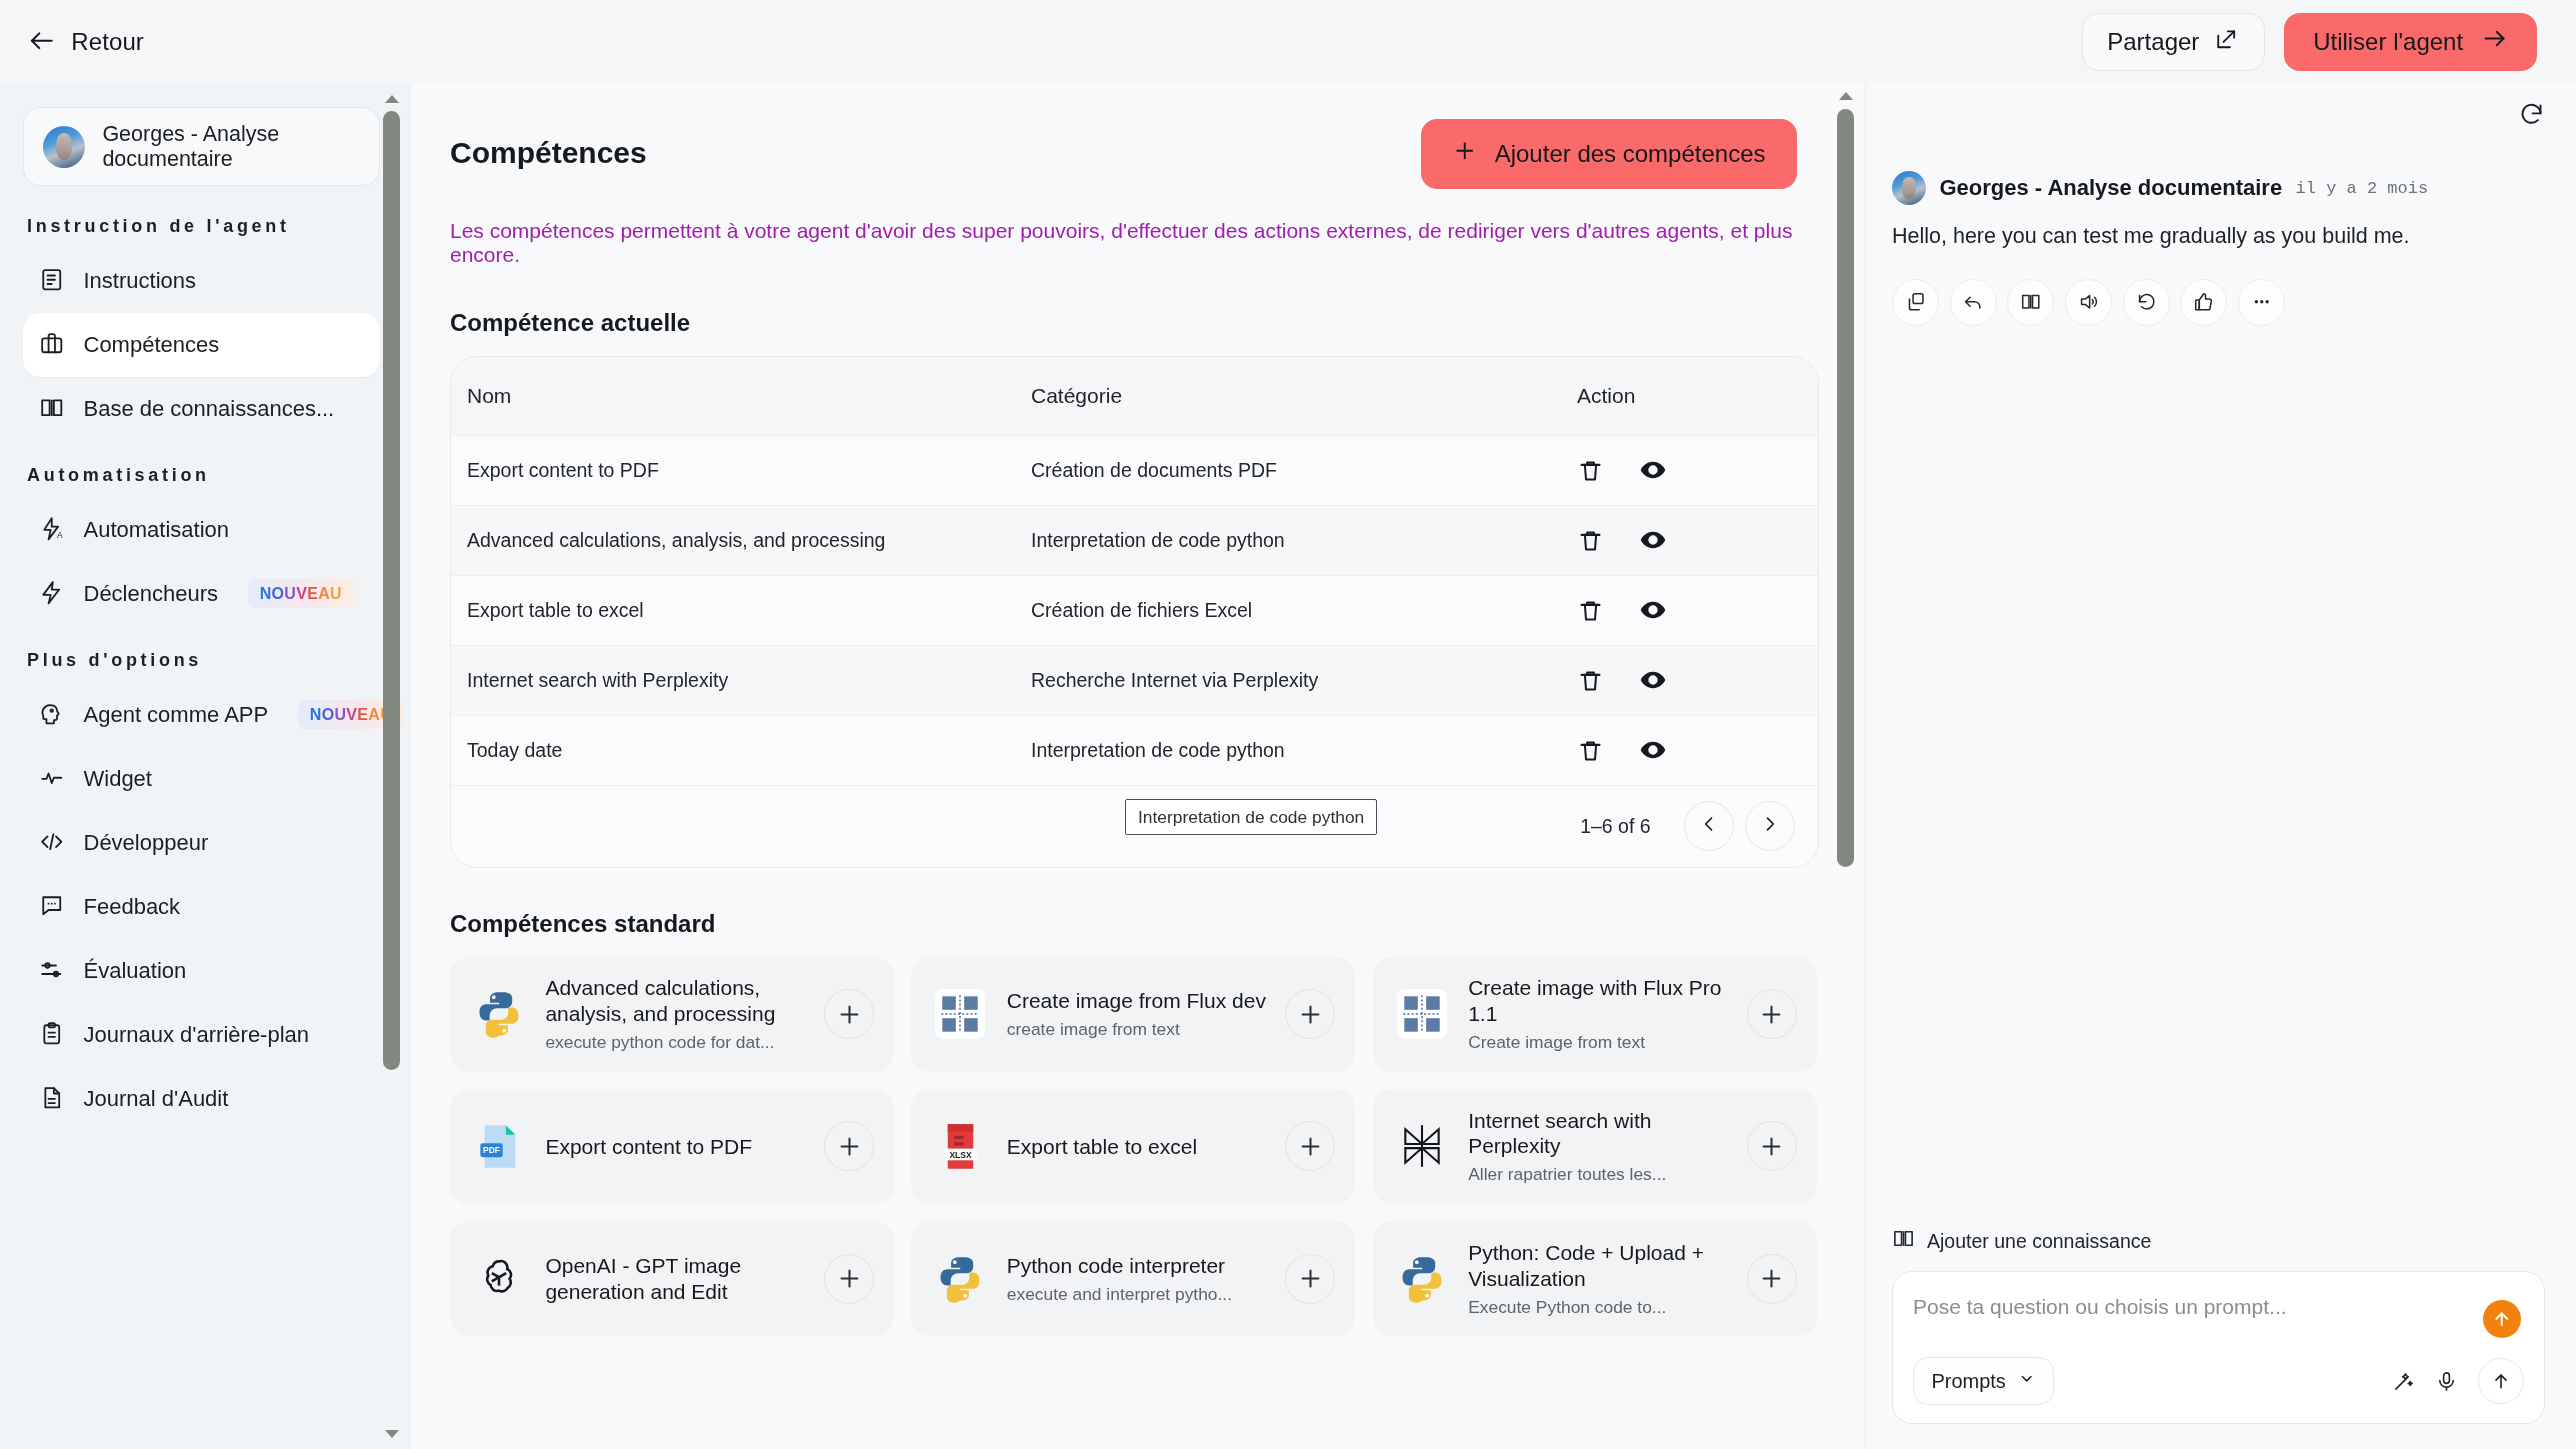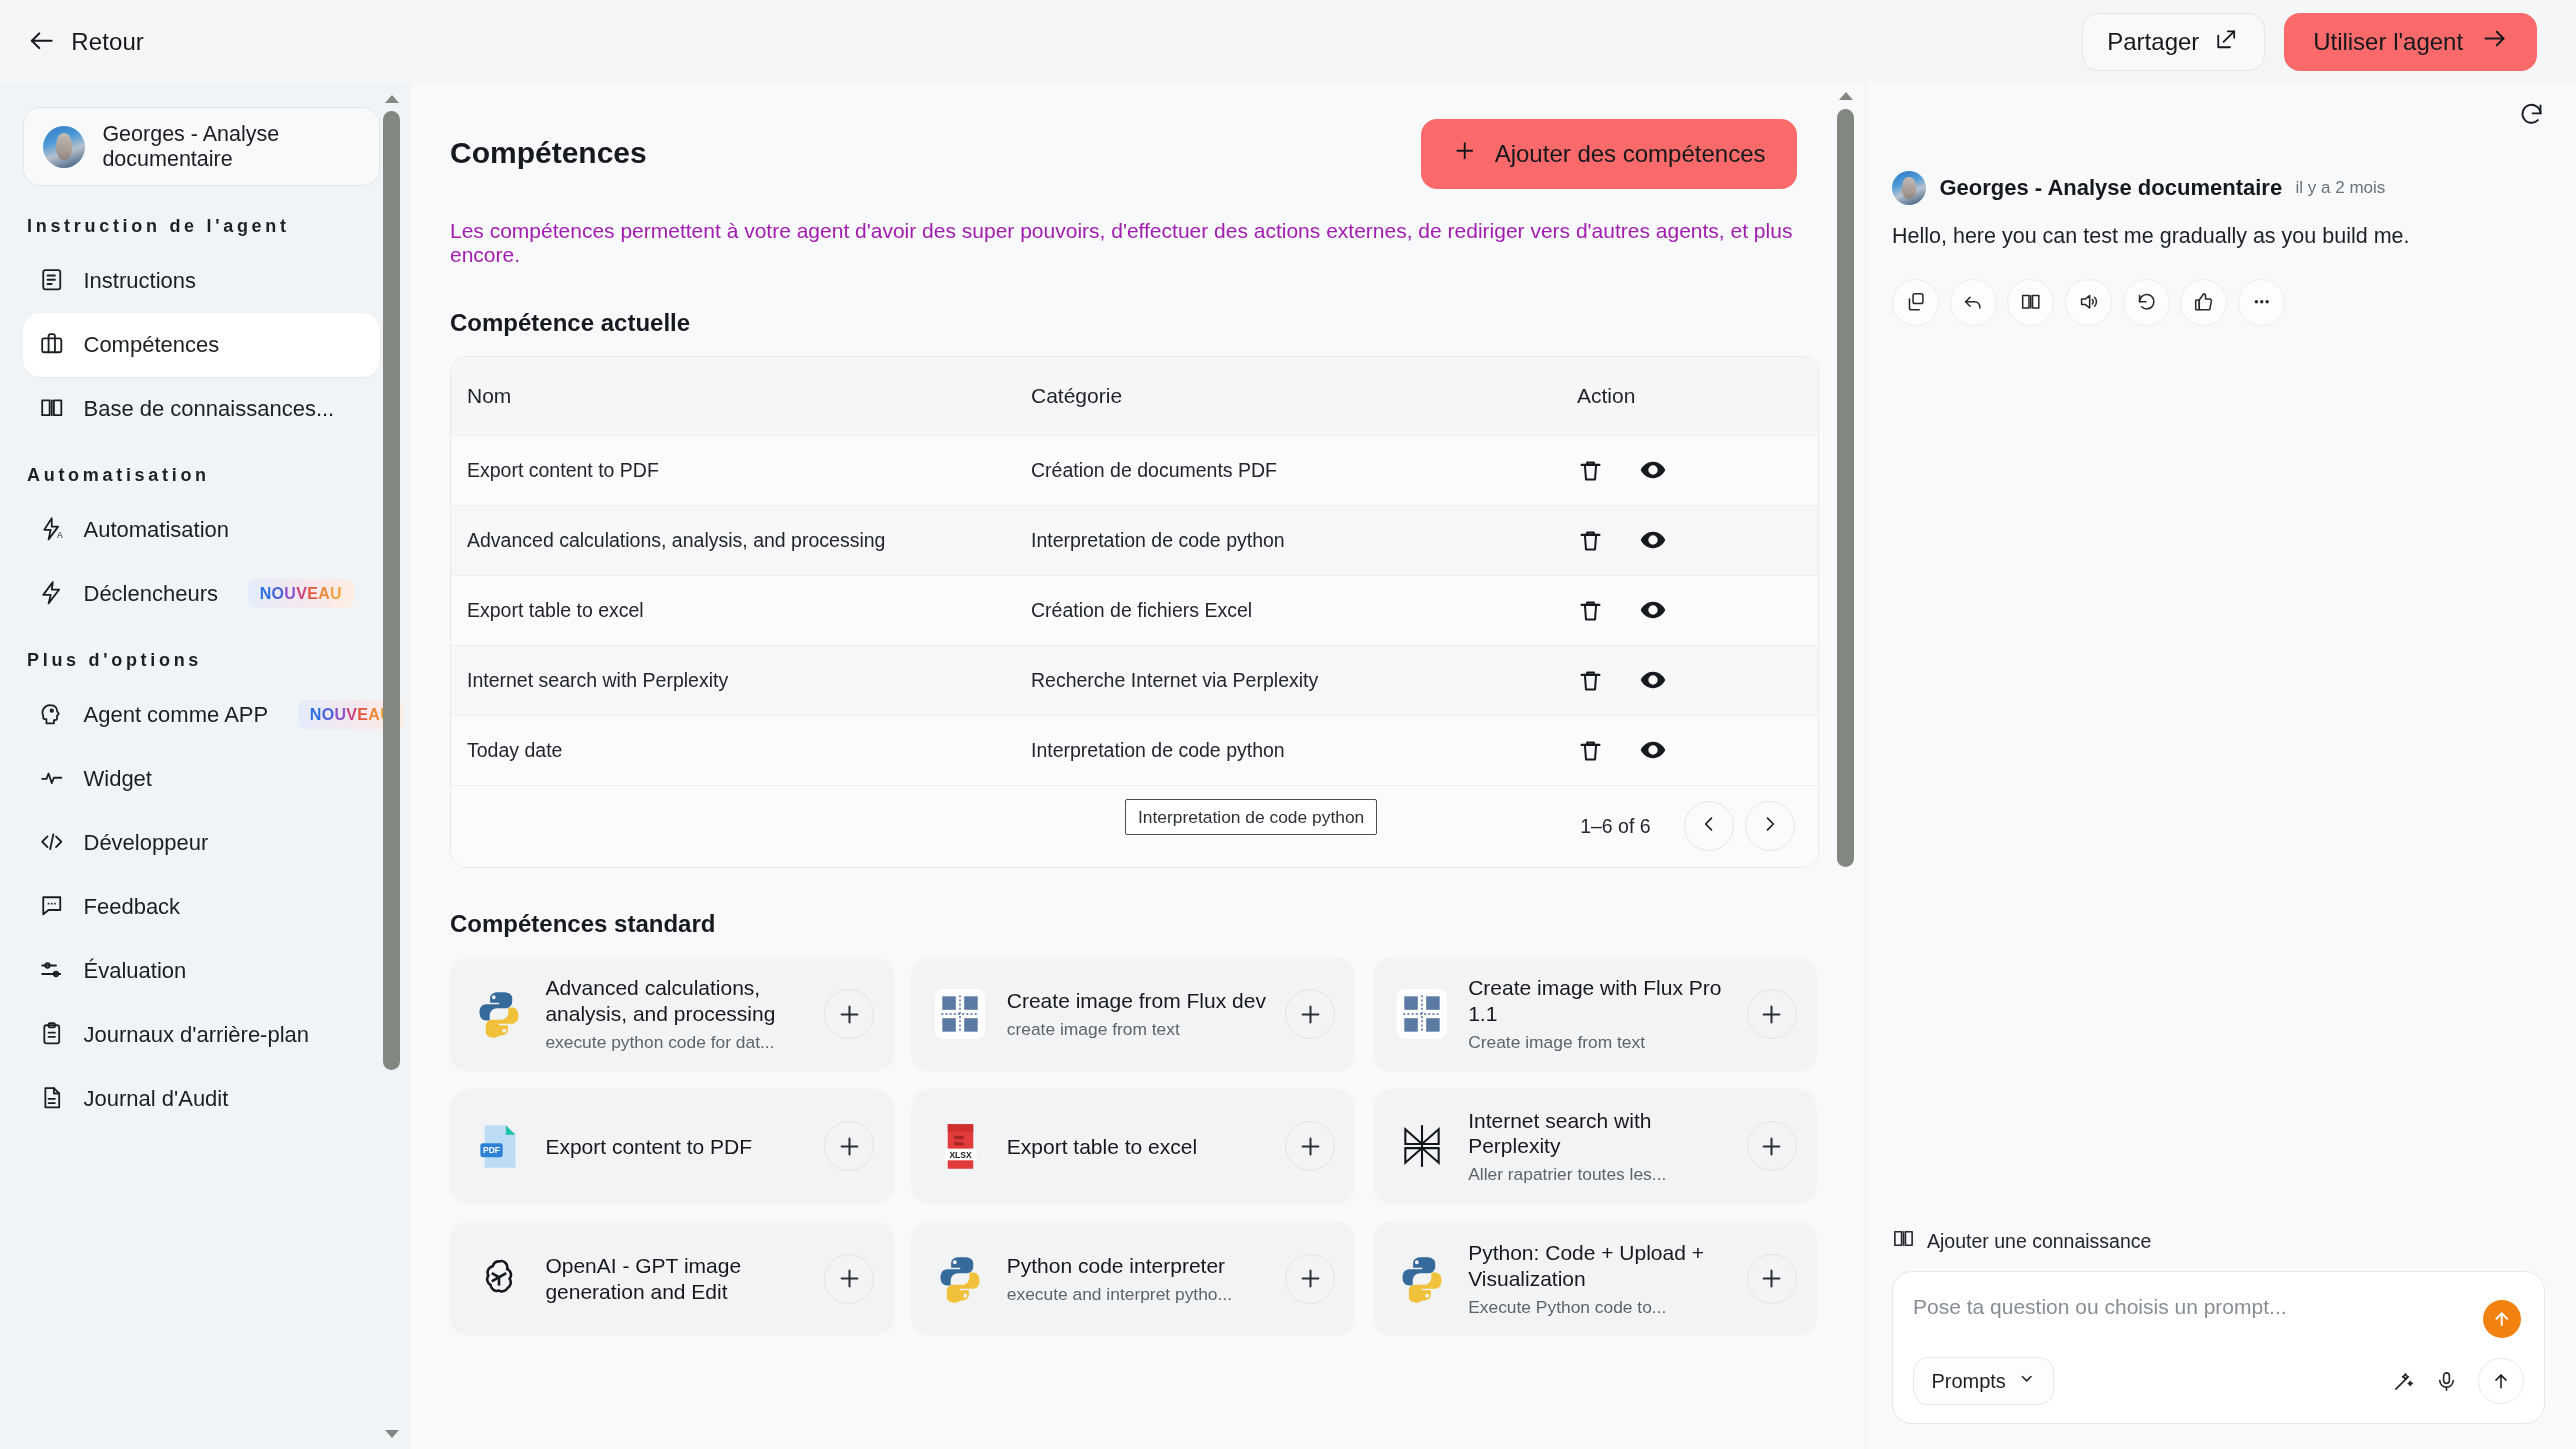--- a/index.html
+++ b/index.html
@@ -105,21 +105,21 @@
     display: flex; align-items: center; gap: 17.4px;
     background: #fb6a6a; border: none; border-radius: 16px;
     height: 70px; padding: 0 31px; font-size: 24px; color: #15181b; cursor: pointer;
     margin-right: 29.5px;
   }
   .page-desc { font-size: 21px; color: #a21caf; margin-top: 29.5px; }
   .section-title { font-size: 24px; font-weight: bold; color: #16191d; margin: 42px 0 19px 0; }
 
   
   .tbl {
-    border: 1.3px solid #e6eaed; border-radius: 17px; background: #fafbfc;
+    border: 1.3px solid #e6eaed; border-radius: 27px; background: #fafbfc;
     width: 1369px; overflow: hidden;
   }
   .tbl-row { display: flex; align-items: center; border-bottom: 1.3px solid #eceff2; }
   .tbl-head { background: #f4f6f8; height: 79px; }
   .tbl-head .cell { font-size: 21px; color: #1f2328; }
   .tbl-body-row { height: 70px; background: #fafbfc; }
   .tbl-body-row:nth-child(even) { background: #f5f7f9; }
   .cell { padding: 0 16px; font-size: 19.5px; color: #22262b; }
   .c-name { width: 564px; flex: 0 0 564px; padding-left: 16px; }
   .c-cat  { width: 550px; flex: 0 0 550px; }
@@ -162,21 +162,21 @@
   
   .chat {
     width: 711px; flex: 0 0 711px; background: #f7f9fb;
     position: relative; display: flex; flex-direction: column;
     padding: 0 31px 0 27px;
   }
   .chat-top { height: 64px; display: flex; align-items: center; justify-content: flex-end; }
   .refresh-btn { cursor: pointer; }
   .msg-head { display: flex; align-items: center; gap: 13.4px; margin-top: 24px; }
   .msg-name { font-size: 22px; font-weight: bold; color: #15181c; }
-  .msg-time { font-size: 17px; color: #6b7278; }
+  .msg-time { font-size: 17px; color: #6b7278; font-family: Liberation Mono, monospace; }
   .msg-body { font-size: 21.5px; color: #1d2126; margin-top: 19px; }
   .msg-actions { display: flex; gap: 10.7px; margin-top: 29.5px; }
   .round-ico {
     width: 47px; height: 47px; border-radius: 50%; border: 1.3px solid #e9ecef;
     display: flex; align-items: center; justify-content: center; cursor: pointer; background:#fdfdfe;
   }
   .chat-spacer { flex: 1; }
   .add-know { display: flex; align-items: center; gap: 12px; font-size: 19.5px; color: #22262b; cursor: pointer; margin-bottom: 16px; }
   .composer {
     border: 1.3px solid #e4e8ec; border-radius: 20px; background: #ffffff;

